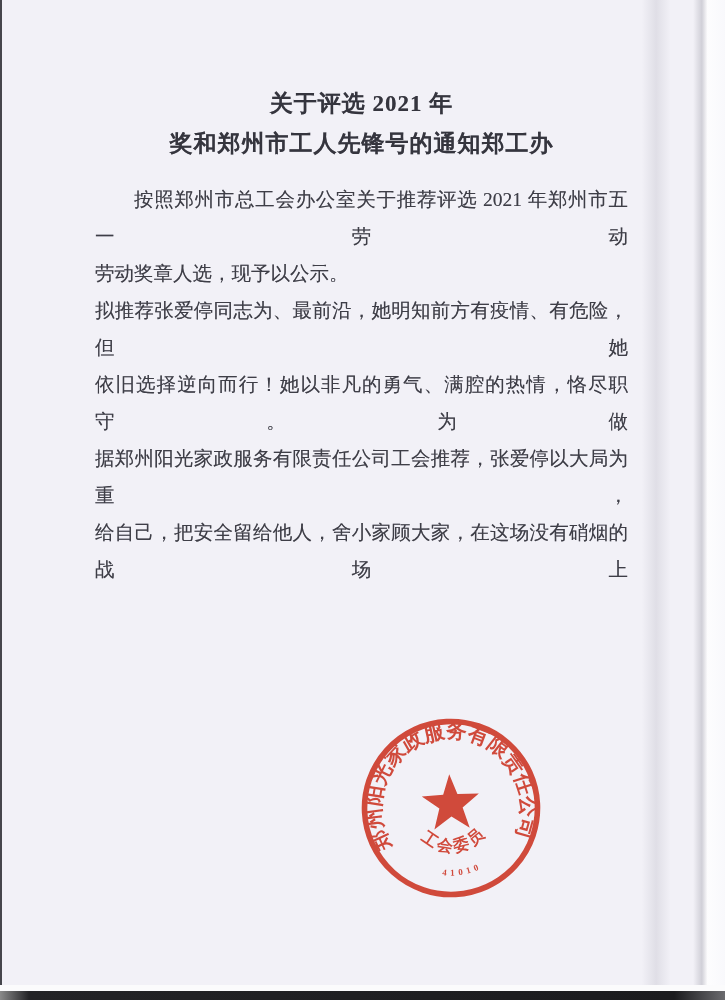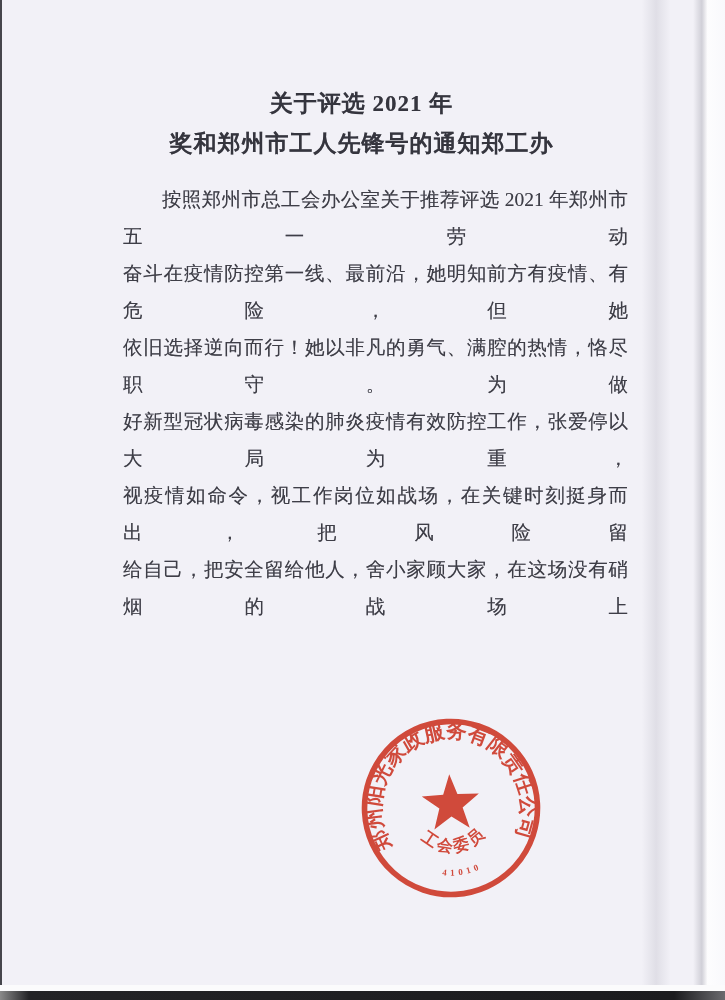--- a/index.html
+++ b/index.html
@@ -21,45 +21,45 @@
   .edge-bottom-white{position:absolute;left:0;bottom:9px;width:725px;height:6px;background:#fbfbfc;}
   .edge-bottom-dark{position:absolute;left:0;bottom:0;width:725px;height:9px;
     background:linear-gradient(90deg,#8a8a8a 0,#232326 4%,#1b1b1e 93%,#6a6a6e 100%);}
   .content{position:absolute;left:95px;top:0;width:533px;color:#3e3e47;}
   .title{margin:84px 0 12px 0;font-size:23px;font-weight:700;text-align:center;
     line-height:40px;letter-spacing:1px;color:#35353e;
     text-shadow:0 0 .5px rgba(60,60,70,.55);}
   .doc-body{margin-top:17px;font-size:19.5px;line-height:37px;
     text-shadow:0 0 .6px rgba(62,62,72,.5);}
   .line{white-space:nowrap;}
-  .line.fill{white-space:normal;text-align:justify;text-align-last:justify;margin-left:28px;}
+  .line.fill{white-space:normal;text-align:justify;text-align-last:justify;}
   .line.indent{text-indent:39px;}
   .seal{position:absolute;left:357px;top:714px;width:188px;height:188px;
     transform:rotate(-3deg);opacity:.9;mix-blend-mode:multiply;}
   .seal text{font-family:"Liberation Serif","DejaVu Serif",serif;font-weight:700;}
 </style>
 </head>
 <body>
 
 <div class="page">
   <div class="edge-left"></div>
 
   <div class="content">
     <h1 class="title">
       <div>关于评选 2021 年</div>
       <div>奖和郑州市工人先锋号的通知郑工办</div>
     </h1>
 
     <div class="doc-body">
 
     <div class="line indent fill">按照郑州市总工会办公室关于推荐评选 2021 年郑州市五一劳动</div>
-        <div class="line fill">奋斗在疫情防控第一线、最前沿，她明知前方有疫情、有危险，但她</div>
+        <div class="line">劳动奖章人选，现予以公示。</div>
+        <div class="line fill">拟推荐张爱停同志为、最前沿，她明知前方有疫情、有危险，但她</div>
         <div class="line fill">依旧选择逆向而行！她以非凡的勇气、满腔的热情，恪尽职守。为做</div>
-        <div class="line fill">好新型冠状病毒感染的肺炎疫情有效防控工作，张爱停以大局为重，</div>
-        <div class="line fill">视疫情如命令，视工作岗位如战场，在关键时刻挺身而出，把风险留</div>
+        <div class="line fill">据郑州阳光家政服务有限责任公司工会推荐，张爱停以大局为重，</div>
         <div class="line fill">给自己，把安全留给他人，舍小家顾大家，在这场没有硝烟的战场上</div>
       </div>
 
   </div>
 
   <svg class="seal" viewBox="0 0 200 200" aria-hidden="true">
     <defs>
       <path id="arcTop" d="M 35,137.5 A 75 75 0 1 1 165,137.5"></path>
       <path id="arcInner" d="M 64.8,129.6 A 46 46 0 0 0 135.2,129.6"></path>
       <path id="arcCode" d="M 69.6,165.3 A 72 72 0 0 0 130.4,165.3"></path>

